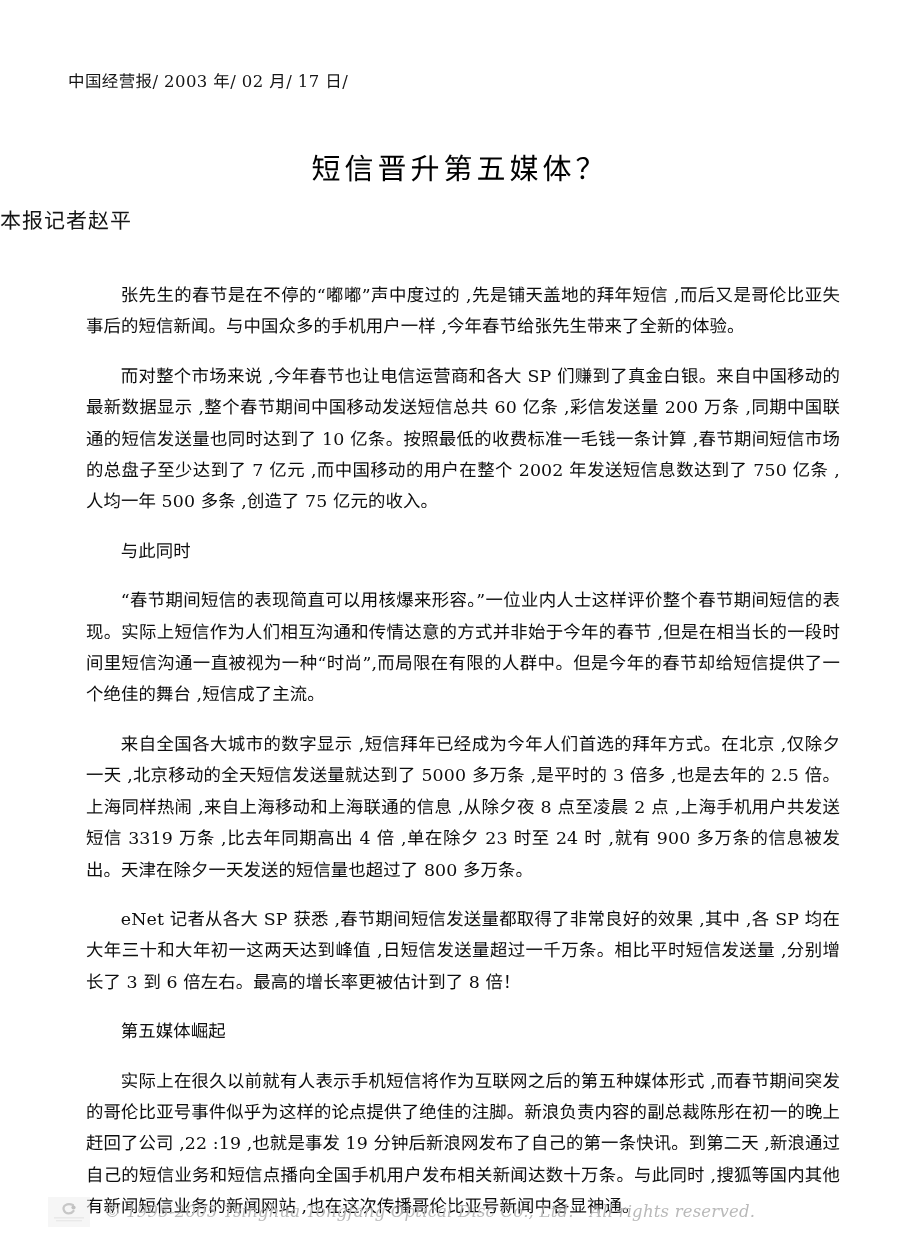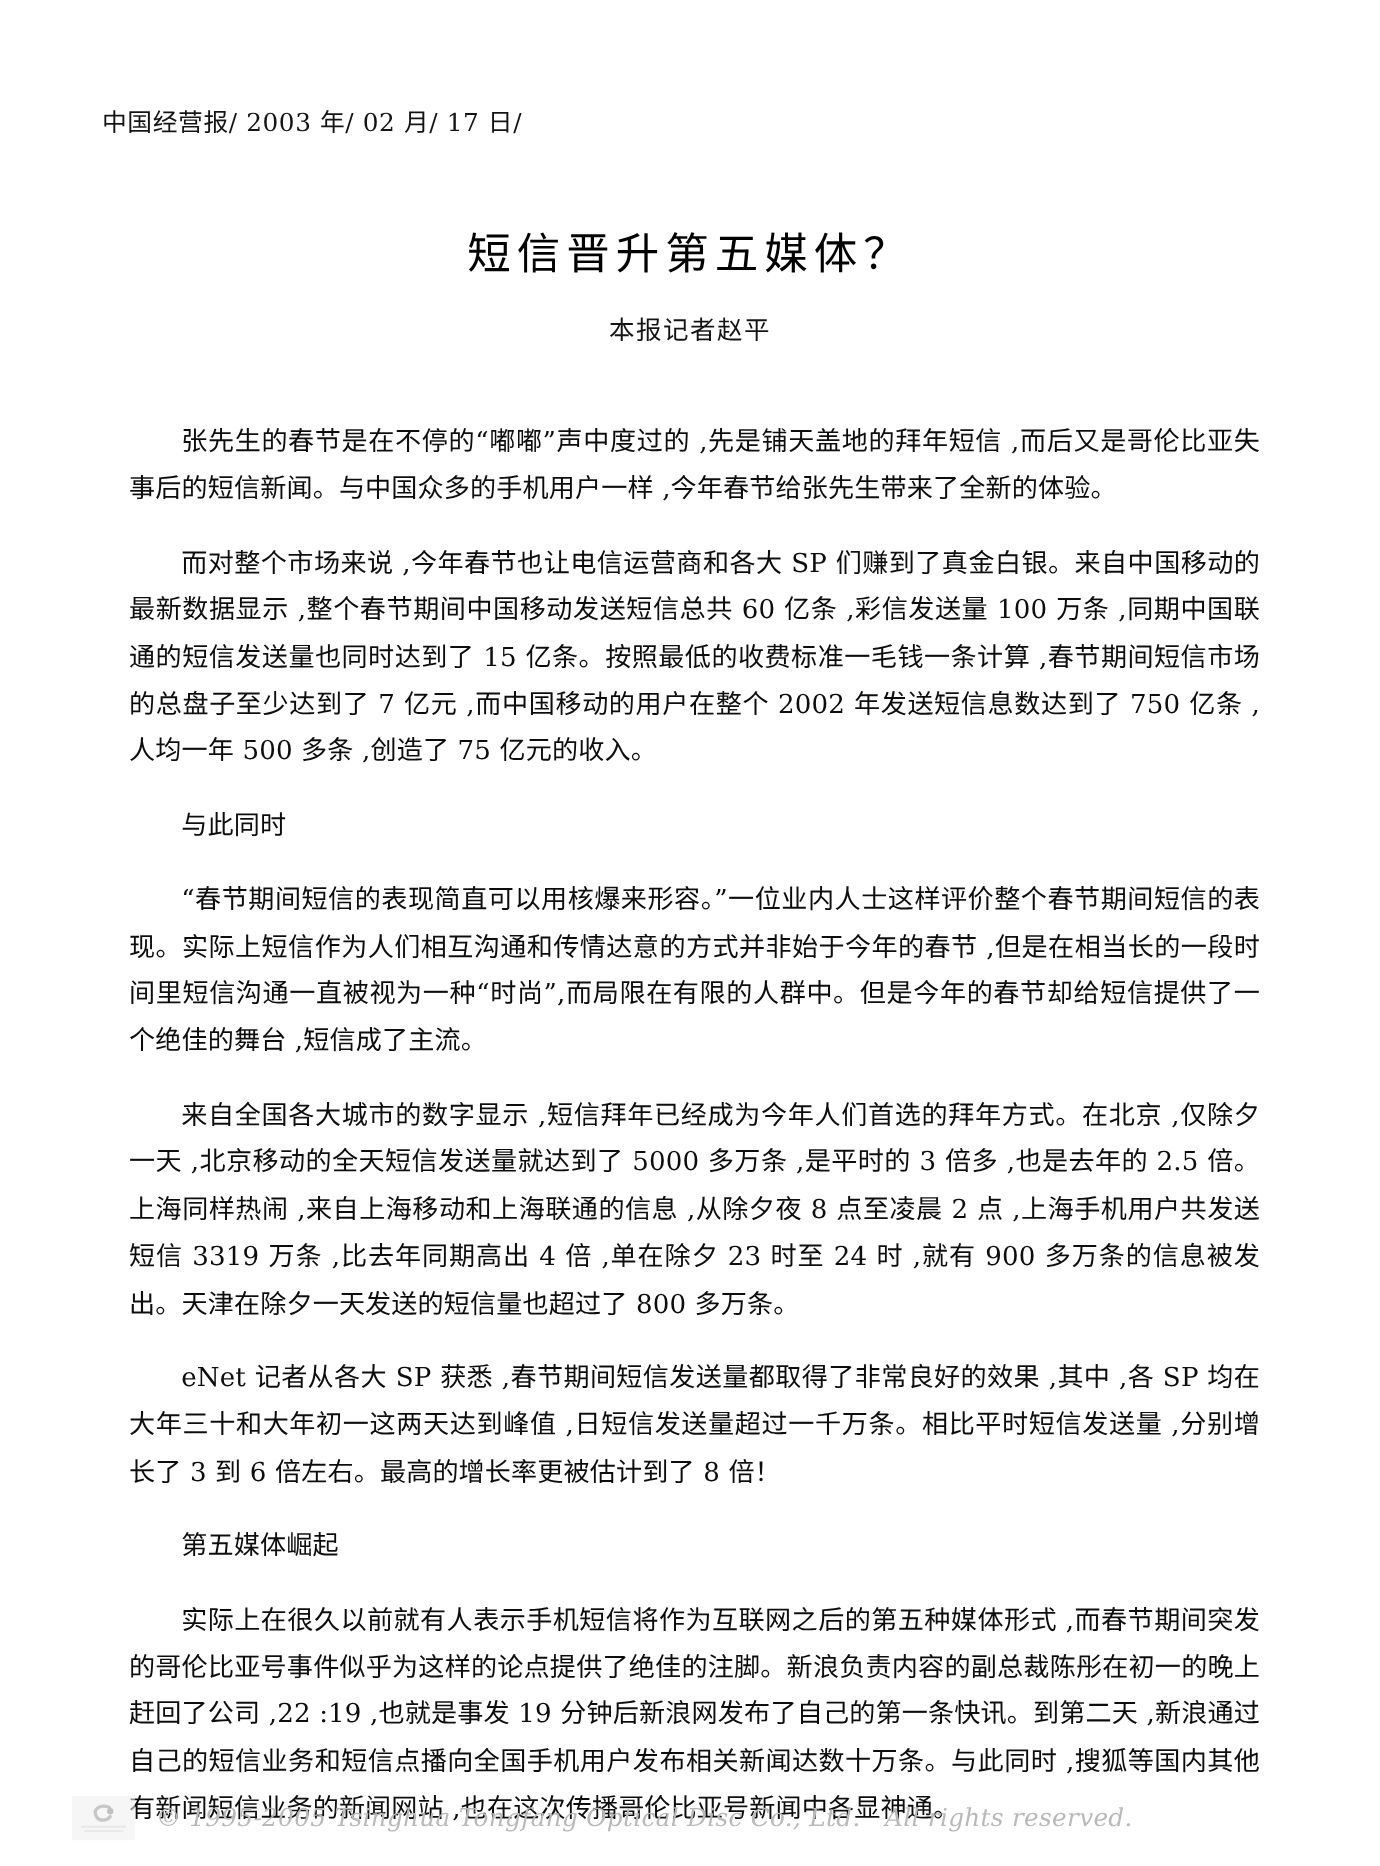--- a/index.html
+++ b/index.html
@@ -51,22 +51,22 @@
     letter-spacing: 4px;
     font-weight: 400;
     color: #000000;
   }
 
   .byline {
     position: absolute;
     left: 0;
     top: 208px;
     width: 920px;
-    text-align: center;
-    font-size: 17px;
+    text-align: left;
+    font-size: 21px;
     line-height: 26px;
     letter-spacing: 1px;
     color: #141414;
   }
 
   
   .body-text {
     position: absolute;
     left: 68px;
     top: 262px;
@@ -130,21 +130,21 @@
 <div class="page">
 
   <div class="source-line">中国经营报/ 2003 年/ 02 月/ 17 日/</div>
 
   <h1 class="doc-title">短信晋升第五媒体？</h1>
 
   <div class="byline">本报记者赵平</div>
 
   <div class="body-text">
       <p class="">张先生的春节是在不停的“嘟嘟”声中度过的 ,先是铺天盖地的拜年短信 ,而后又是哥伦比亚失事后的短信新闻。与中国众多的手机用户一样 ,今年春节给张先生带来了全新的体验。</p>
-      <p class="">而对整个市场来说 ,今年春节也让电信运营商和各大 SP 们赚到了真金白银。来自中国移动的最新数据显示 ,整个春节期间中国移动发送短信总共 60 亿条 ,彩信发送量 100 万条 ,同期中国联通的短信发送量也同时达到了 15 亿条。按照最低的收费标准一毛钱一条计算 ,春节期间短信市场的总盘子至少达到了 7 亿元 ,而中国移动的用户在整个 2002 年发送短信息数达到了 750 亿条 ,人均一年 500 多条 ,创造了 75 亿元的收入。</p>
+      <p class="">而对整个市场来说 ,今年春节也让电信运营商和各大 SP 们赚到了真金白银。来自中国移动的最新数据显示 ,整个春节期间中国移动发送短信总共 60 亿条 ,彩信发送量 200 万条 ,同期中国联通的短信发送量也同时达到了 10 亿条。按照最低的收费标准一毛钱一条计算 ,春节期间短信市场的总盘子至少达到了 7 亿元 ,而中国移动的用户在整个 2002 年发送短信息数达到了 750 亿条 ,人均一年 500 多条 ,创造了 75 亿元的收入。</p>
       <p class="subhead">与此同时</p>
       <p class="">“春节期间短信的表现简直可以用核爆来形容。”一位业内人士这样评价整个春节期间短信的表现。实际上短信作为人们相互沟通和传情达意的方式并非始于今年的春节 ,但是在相当长的一段时间里短信沟通一直被视为一种“时尚”,而局限在有限的人群中。但是今年的春节却给短信提供了一个绝佳的舞台 ,短信成了主流。</p>
       <p class="">来自全国各大城市的数字显示 ,短信拜年已经成为今年人们首选的拜年方式。在北京 ,仅除夕一天 ,北京移动的全天短信发送量就达到了 5000 多万条 ,是平时的 3 倍多 ,也是去年的 2.5 倍。上海同样热闹 ,来自上海移动和上海联通的信息 ,从除夕夜 8 点至凌晨 2 点 ,上海手机用户共发送短信 3319 万条 ,比去年同期高出 4 倍 ,单在除夕 23 时至 24 时 ,就有 900 多万条的信息被发出。天津在除夕一天发送的短信量也超过了 800 多万条。</p>
       <p class="">eNet 记者从各大 SP 获悉 ,春节期间短信发送量都取得了非常良好的效果 ,其中 ,各 SP 均在大年三十和大年初一这两天达到峰值 ,日短信发送量超过一千万条。相比平时短信发送量 ,分别增长了 3 到 6 倍左右。最高的增长率更被估计到了 8 倍！</p>
       <p class="subhead">第五媒体崛起</p>
       <p class="">实际上在很久以前就有人表示手机短信将作为互联网之后的第五种媒体形式 ,而春节期间突发的哥伦比亚号事件似乎为这样的论点提供了绝佳的注脚。新浪负责内容的副总裁陈彤在初一的晚上赶回了公司 ,22 :19 ,也就是事发 19 分钟后新浪网发布了自己的第一条快讯。到第二天 ,新浪通过自己的短信业务和短信点播向全国手机用户发布相关新闻达数十万条。与此同时 ,搜狐等国内其他有新闻短信业务的新闻网站 ,也在这次传播哥伦比亚号新闻中各显神通。</p>
     </div>
 
   <div class="footer">
     <div class="footer-logo">

